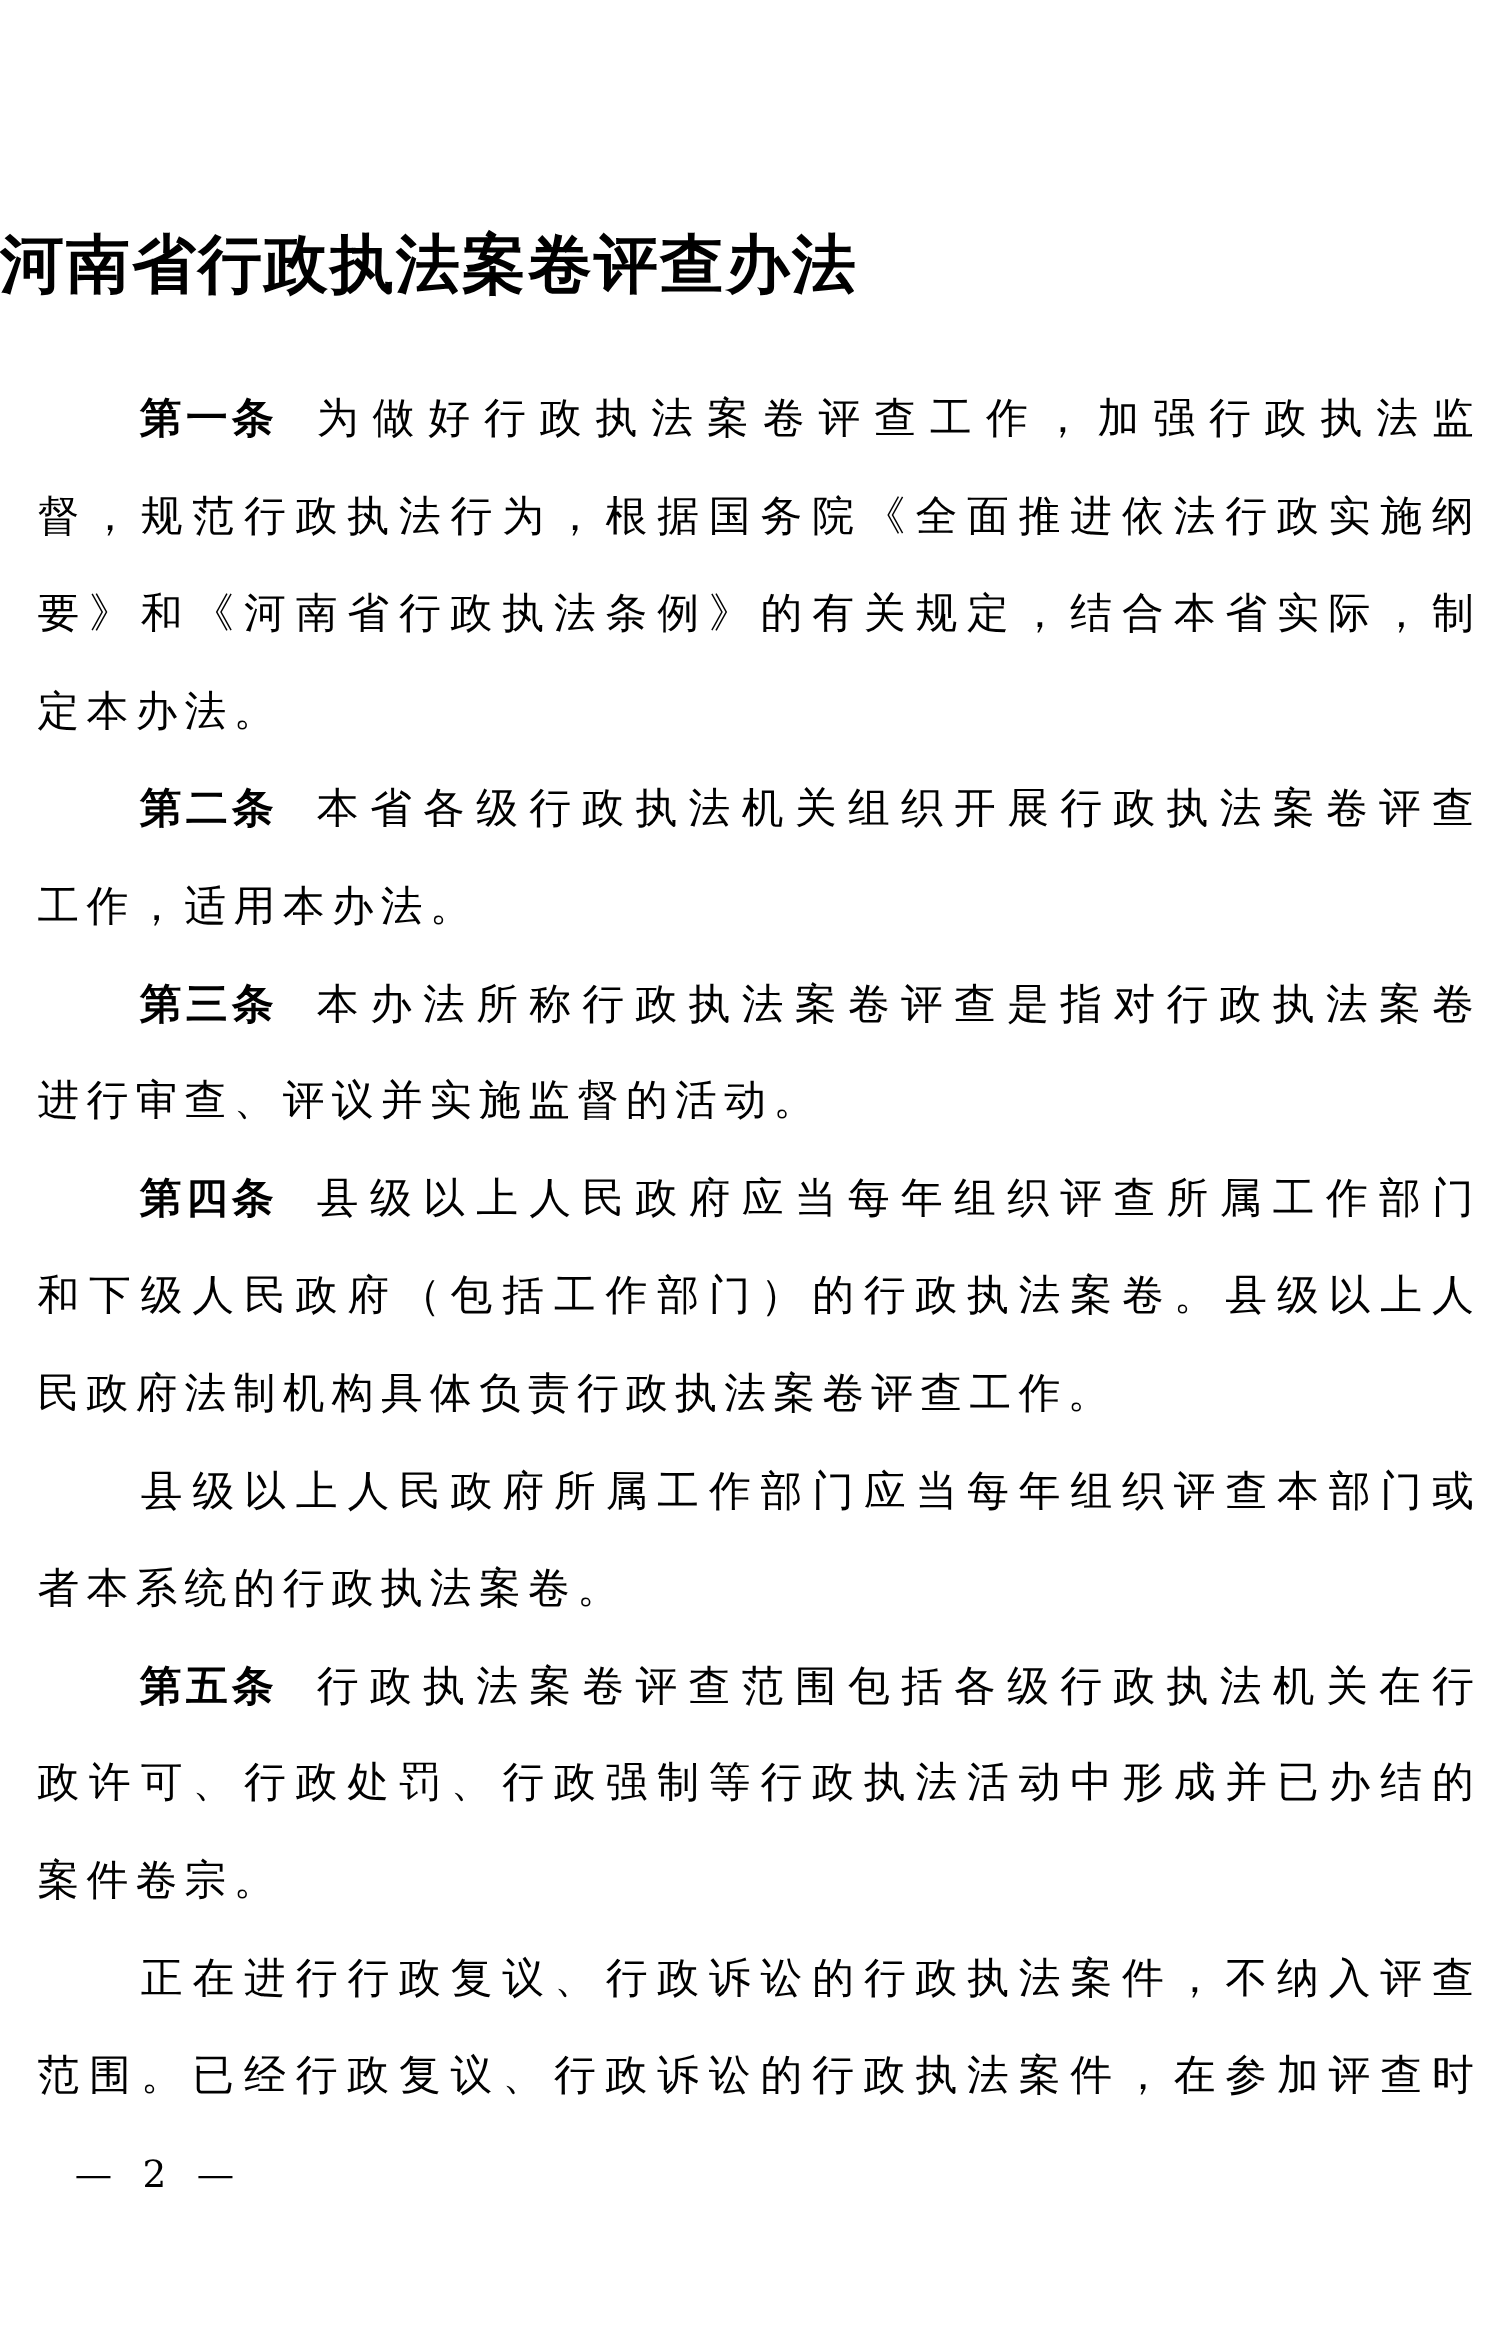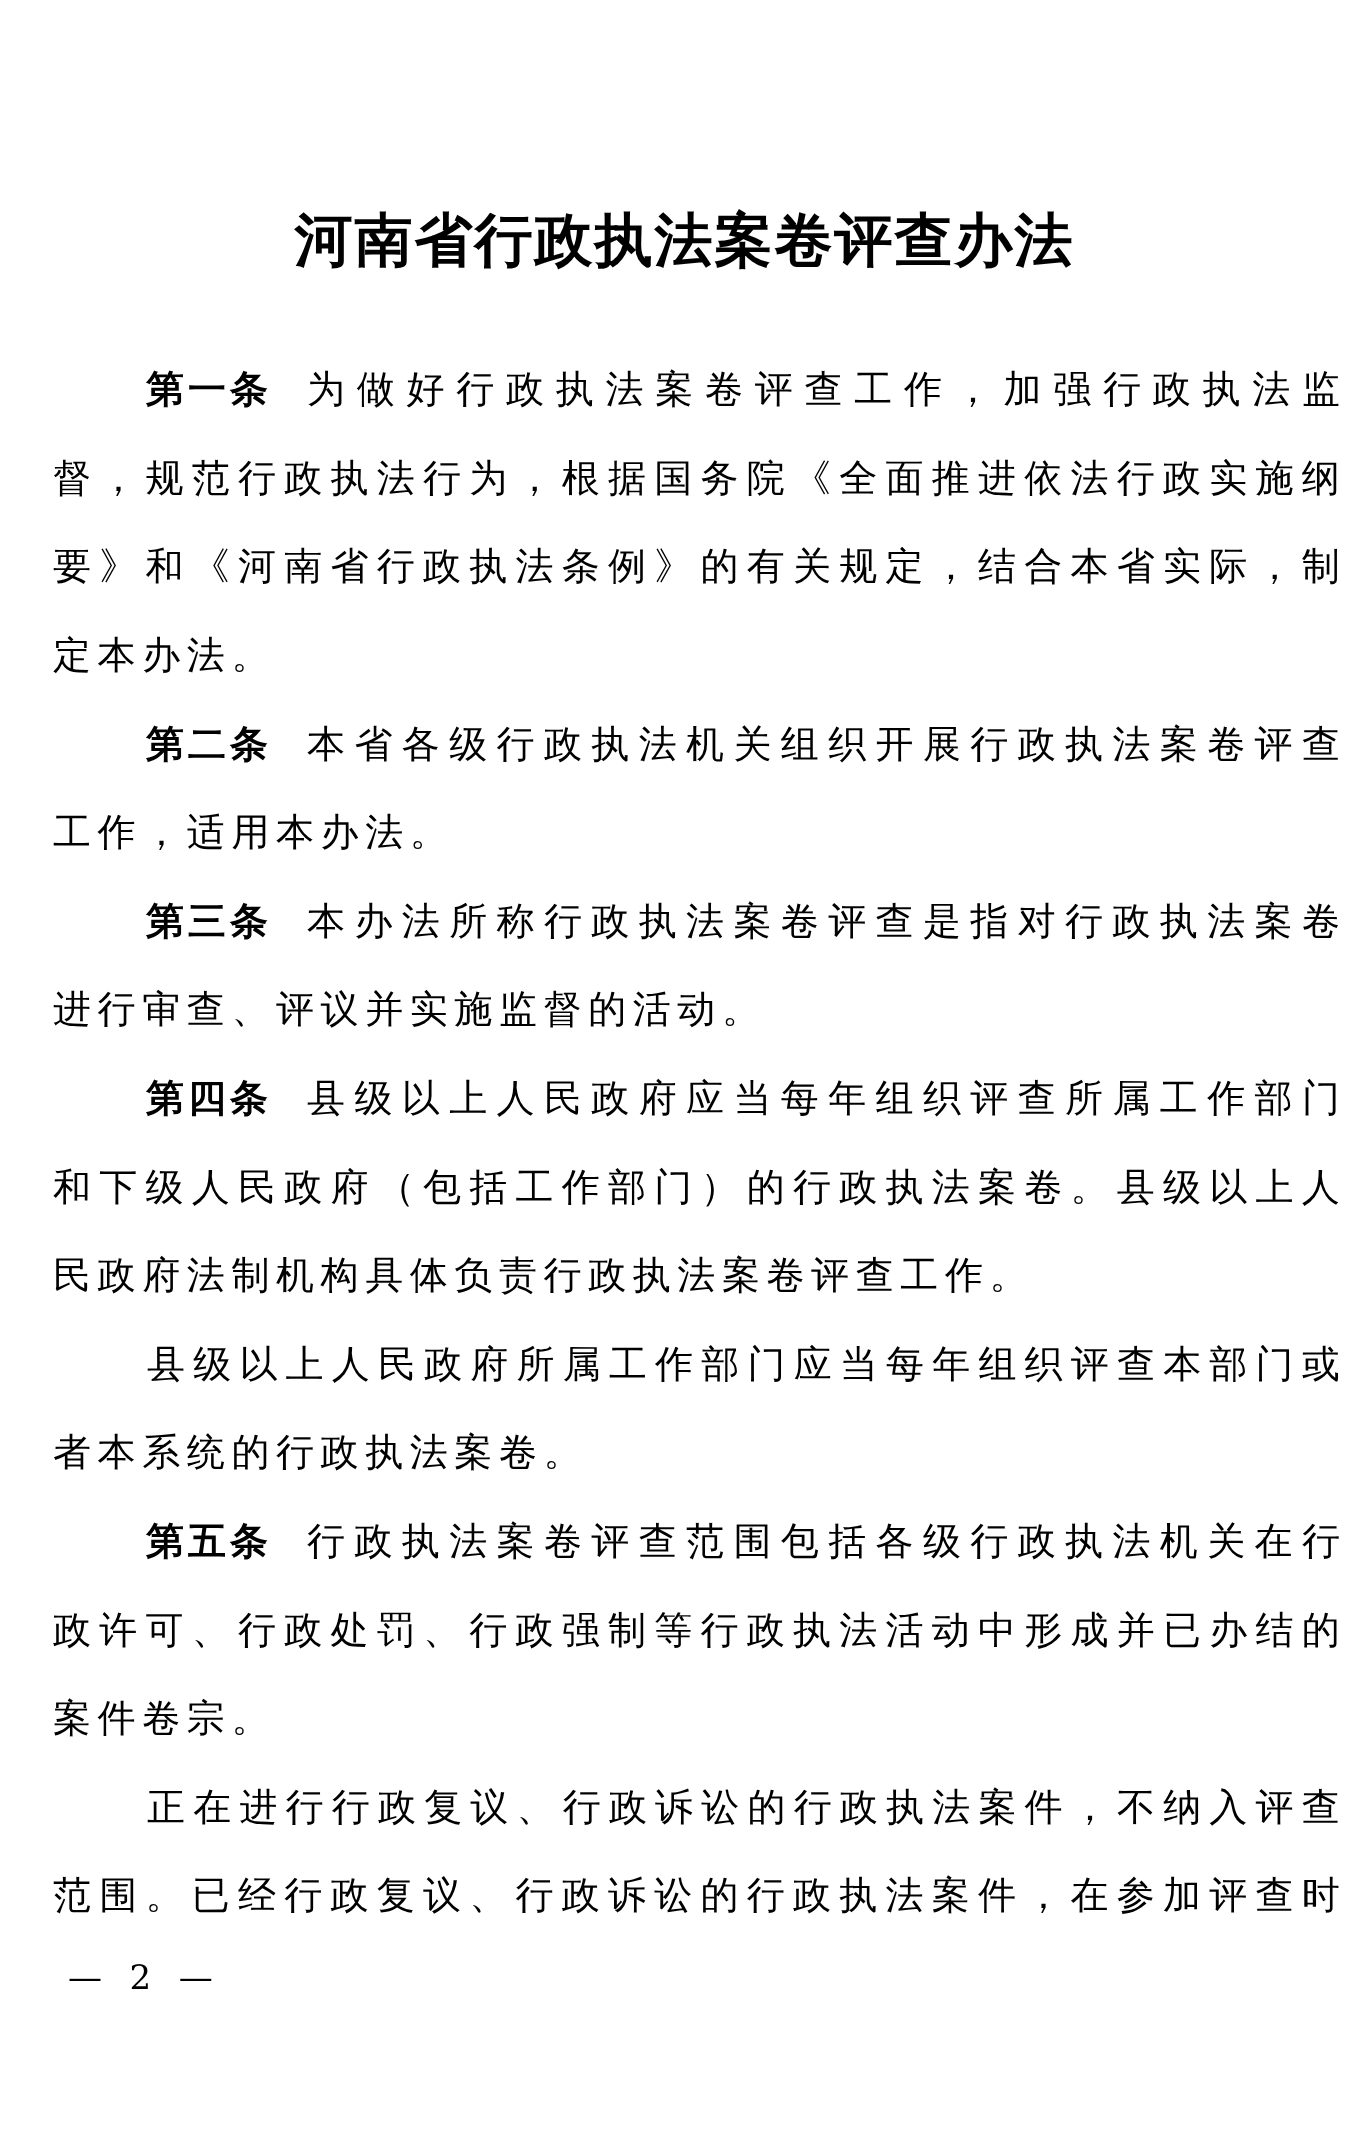--- a/index.html
+++ b/index.html
@@ -19,42 +19,40 @@
       position: absolute;
       left: 0; top: 0;
       width: 1369px;
       height: 2133px;
     }
     .title {
       position: absolute;
       top: 205px;
       left: 0;
       width: 1369px;
-      text-align: center;
       font-size: 58px;
       font-weight: bold;
       letter-spacing: 2px;
       line-height: 70px;
       font-family: "DejaVu Serif", "Liberation Serif", serif;
     }
     .body-text {
       position: absolute;
       top: 345px;
       left: 33px;
       width: 1308px;
     }
     .line {
       height: 88.6px;
       line-height: 70px;
       font-size: 38px;
       display: flex;
       justify-content: space-between;
-      align-items: center;
+      align-items: flex-start;
       white-space: nowrap;
-      margin-left: 19px;
     }
     .line.last {
       justify-content: flex-start;
     }
     .line.last .ch {
       margin-right: 4.6px;
     }
     .line.indent {
       padding-left: 94px;
     }

